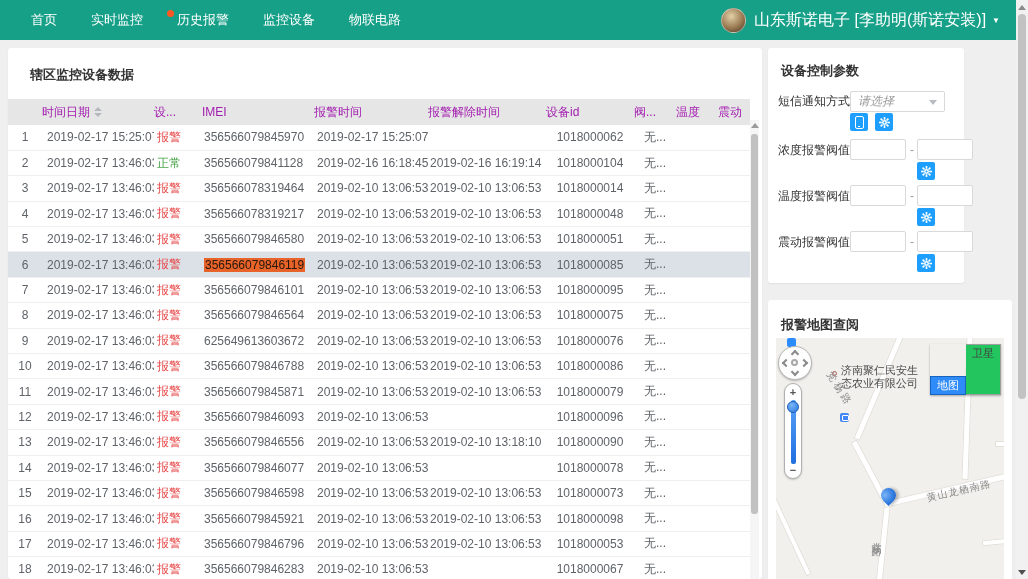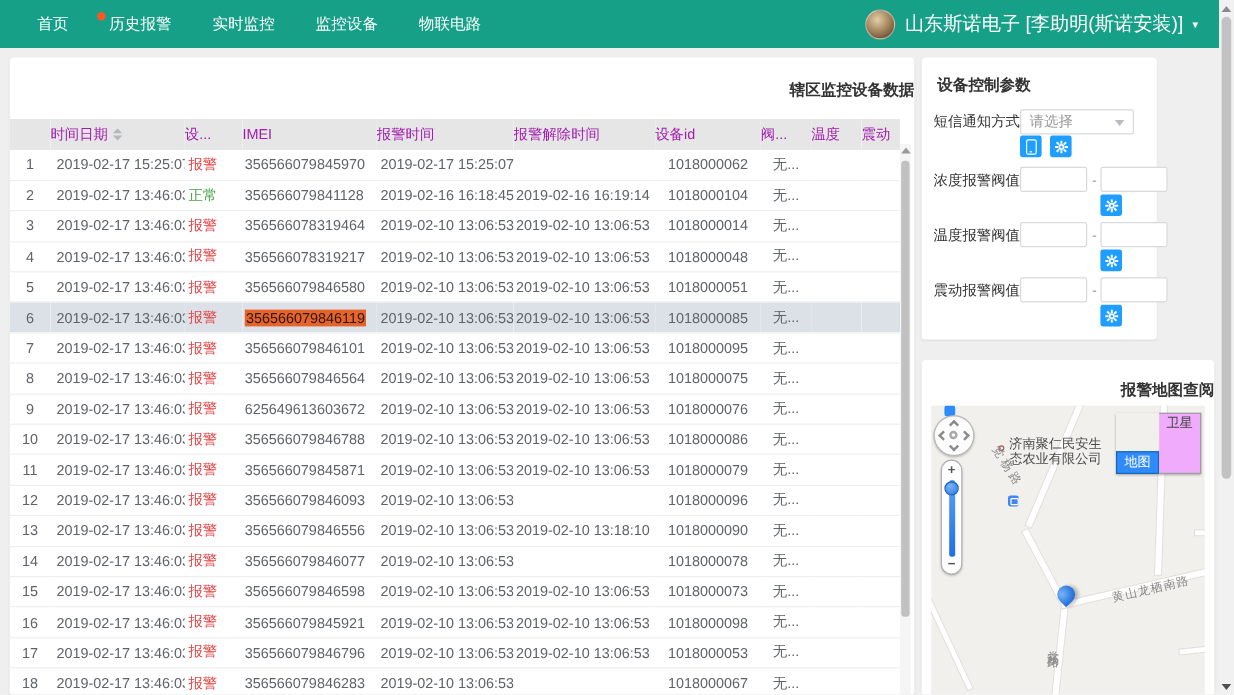--- a/index.html
+++ b/index.html
@@ -13,21 +13,21 @@
   .nav-item { position: relative; color: #fff; font-size: 13px; line-height: 40px; padding: 0 17px; cursor: pointer; white-space: nowrap; }
   .alert-dot { position: absolute; left: 7px; top: 10px; width: 7px; height: 7px; border-radius: 50%; background: #ff5722; }
   .user-area { display: flex; align-items: center; margin-right: 16px; height: 40px; cursor: pointer; }
   .avatar { width: 25px; height: 25px; border-radius: 50%; border: 1px solid rgba(255,255,255,.45);
             background: radial-gradient(circle at 40% 32%, #e3d0a8, #9a7a52 55%, #4c3828 95%); margin-right: 8px; flex: none; }
   .user-name { color: #fff; font-size: 16px; white-space: nowrap; }
   .user-caret { color: #fff; font-size: 8px; margin-left: 6px; }
 
   
   .left-card { position: absolute; left: 8px; top: 48px; width: 754px; height: 531px; background: #fff; border-radius: 3px; box-shadow: 0 1px 2px rgba(0,0,0,.06); overflow: hidden; }
-  .card-title { font-size: 13px; font-weight: bold; color: #333; text-align: right; }
+  .card-title { font-size: 13px; font-weight: bold; color: #333; }
   .left-card .card-title { padding: 18px 0 0 22px; }
 
   table.data { border-collapse: collapse; table-layout: fixed; width: 742px; margin-top: 15px; font-size: 12px; }
   table.data thead th { background: #e6e6e6; color: #a21caf; font-weight: normal; height: 26px; text-align: left; white-space: nowrap; overflow: hidden; }
   table.data td { height: 25.4px; border-bottom: 1px solid #efefef; color: #5f6368; white-space: nowrap; overflow: hidden; }
   table.data tr.selected td { background: #dce1e7; }
   td.c-index { text-align: center; color: #666; }
   td.c-datetime { padding-left: 5px; }
   td.c-status { padding-left: 3px; }
   td.c-imei { padding-left: 2px; }
@@ -45,21 +45,21 @@
 
   
   .tbl-scroll { position: absolute; left: 742px; top: 72px; width: 9px; height: 459px; background: #f5f5f5; }
   .tbl-up { position: absolute; left: 1px; top: 3px; width: 0; height: 0; border-left: 4px solid transparent; border-right: 4px solid transparent; border-bottom: 5px solid #9a9a9a; }
   .tbl-thumb { position: absolute; left: 1px; top: 14px; width: 7px; height: 380px; background: #c1c1c1; border-radius: 3px; }
 
   
   .ctrl-card { position: absolute; left: 768px; top: 48px; width: 196px; height: 235px; background: #fff; border-radius: 3px; box-shadow: 0 1px 2px rgba(0,0,0,.06); }
   .ctrl-card .card-title { position: absolute; left: 13px; top: 14px; }
   .ctrl-label { position: absolute; left: 10px; font-size: 12px; color: #333; white-space: nowrap; }
-  .sel { position: absolute; left: 82px; top: 43px; width: 95px; height: 21px; border: 1px solid #d9d9d9; border-radius: 2px; background: #fff; font-size: 12px; color: #999; line-height: 19px; padding-left: 7px; cursor: pointer; }
+  .sel { position: absolute; left: 82px; top: 43px; width: 95px; height: 21px; border: 1px solid #d9d9d9; border-radius: 2px; background: #fff; font-size: 12px; color: #999; line-height: 19px; padding-left: 7px; cursor: pointer; font-style: italic; }
   .sel-caret { position: absolute; right: 7px; top: 8px; width: 0; height: 0; border-left: 4px solid transparent; border-right: 4px solid transparent; border-top: 5px solid #b8bcc2; }
   .blue-btn { position: absolute; width: 18px; height: 18px; background: #1E9FFF; border-radius: 2px; display: flex; align-items: center; justify-content: center; cursor: pointer; }
   .phone-glyph { width: 9px; height: 13px; border: 1.5px solid #fff; border-radius: 2px; position: relative; }
   .phone-glyph::after { content: ""; position: absolute; left: 2px; bottom: 0.5px; width: 2px; height: 1.5px; background: #fff; }
   .thr-input { position: absolute; width: 56px; height: 21px; border: 1px solid #d9d9d9; border-radius: 2px; background: #fff; }
   .thr-dash { position: absolute; left: 142px; font-size: 12px; color: #999; }
   .in1 { left: 82px; } .in2 { left: 149px; }
   .gear-pos { left: 149px; }
 
   
@@ -83,39 +83,39 @@
   .chev-rt { left: 22px; top: 13px; transform: rotate(-135deg); }
   .mini-blue { position: absolute; left: 11px; top: 0px; width: 9px; height: 9px; background: #2a8cff; border-radius: 2px; }
   .zoom-pill { position: absolute; left: 8px; top: 45px; width: 18px; height: 96px; background: #fff; border: 1px solid #b0b0b0; border-radius: 9px; box-shadow: 0 1px 2px rgba(0,0,0,.2); }
   .zoom-plus, .zoom-minus { position: absolute; left: 2px; width: 12px; text-align: center; font-size: 11px; color: #555; font-weight: bold; line-height: 12px; cursor: pointer; }
   .zoom-plus { top: 2px; } .zoom-minus { bottom: 2px; }
   .zoom-track { position: absolute; left: 6px; top: 16px; width: 5px; height: 64px; background: linear-gradient(#59a2f8, #1f6fe0); border-radius: 2px; }
   .zoom-thumb { position: absolute; left: 2px; top: 17px; width: 12px; height: 12px; border-radius: 50%; background: radial-gradient(circle at 35% 30%, #7ab4f5, #2a7ae0); border: 1px solid #1c5cb8; cursor: pointer; }
   .layer-toggle { position: absolute; right: 3px; top: 6px; display: flex; font-size: 11px; box-shadow: 0 1px 2px rgba(0,0,0,.3); }
   .layer-btn { padding: 2px 6px; line-height: 13px; cursor: pointer; white-space: nowrap; }
   .layer-map { background: #2f8bf7; color: #fff; border: 1px solid #1565c0; margin-top: 32px; }
-  .layer-sat { background: #f0abfc; color: #444; border: 1px solid #9e9e9e; border-left: none; }
+  .layer-sat { background: #22c55e; color: #444; border: 1px solid #9e9e9e; border-left: none; }
   .v-text { writing-mode: vertical-rl; letter-spacing: 2px; }
 
   
   .page-scroll { position: absolute; right: 0; top: 0; width: 12px; height: 579px; background: #f1f1f1; }
   .ps-up { position: absolute; left: 2px; top: 5px; width: 0; height: 0; border-left: 4px solid transparent; border-right: 4px solid transparent; border-bottom: 5px solid #8a8a8a; }
   .ps-dn { position: absolute; left: 2px; bottom: 4px; width: 0; height: 0; border-left: 4px solid transparent; border-right: 4px solid transparent; border-top: 5px solid #505050; }
   .ps-thumb { position: absolute; left: 2px; top: 14px; width: 8px; height: 385px; background: #c2c2c2; border-radius: 4px; }
 </style>
 </head>
 <body>
 
 <div class="stage">
 
   <div class="topnav">
     <div class="nav-items" id="nav-items">
         <div class="nav-item"><span>首页</span></div>
+        <div class="nav-item"><span>实时监控</span></div>
         <div class="nav-item"><span class="alert-dot"></span><span>历史报警</span></div>
-        <div class="nav-item"><span>实时监控</span></div>
         <div class="nav-item"><span>监控设备</span></div>
         <div class="nav-item"><span>物联电路</span></div>
       </div>
     <div class="user-area">
       <span class="avatar"></span>
       <span class="user-name">山东斯诺电子 [李助明(斯诺安装)]</span>
       <span class="user-caret">▼</span>
     </div>
   </div>
 

